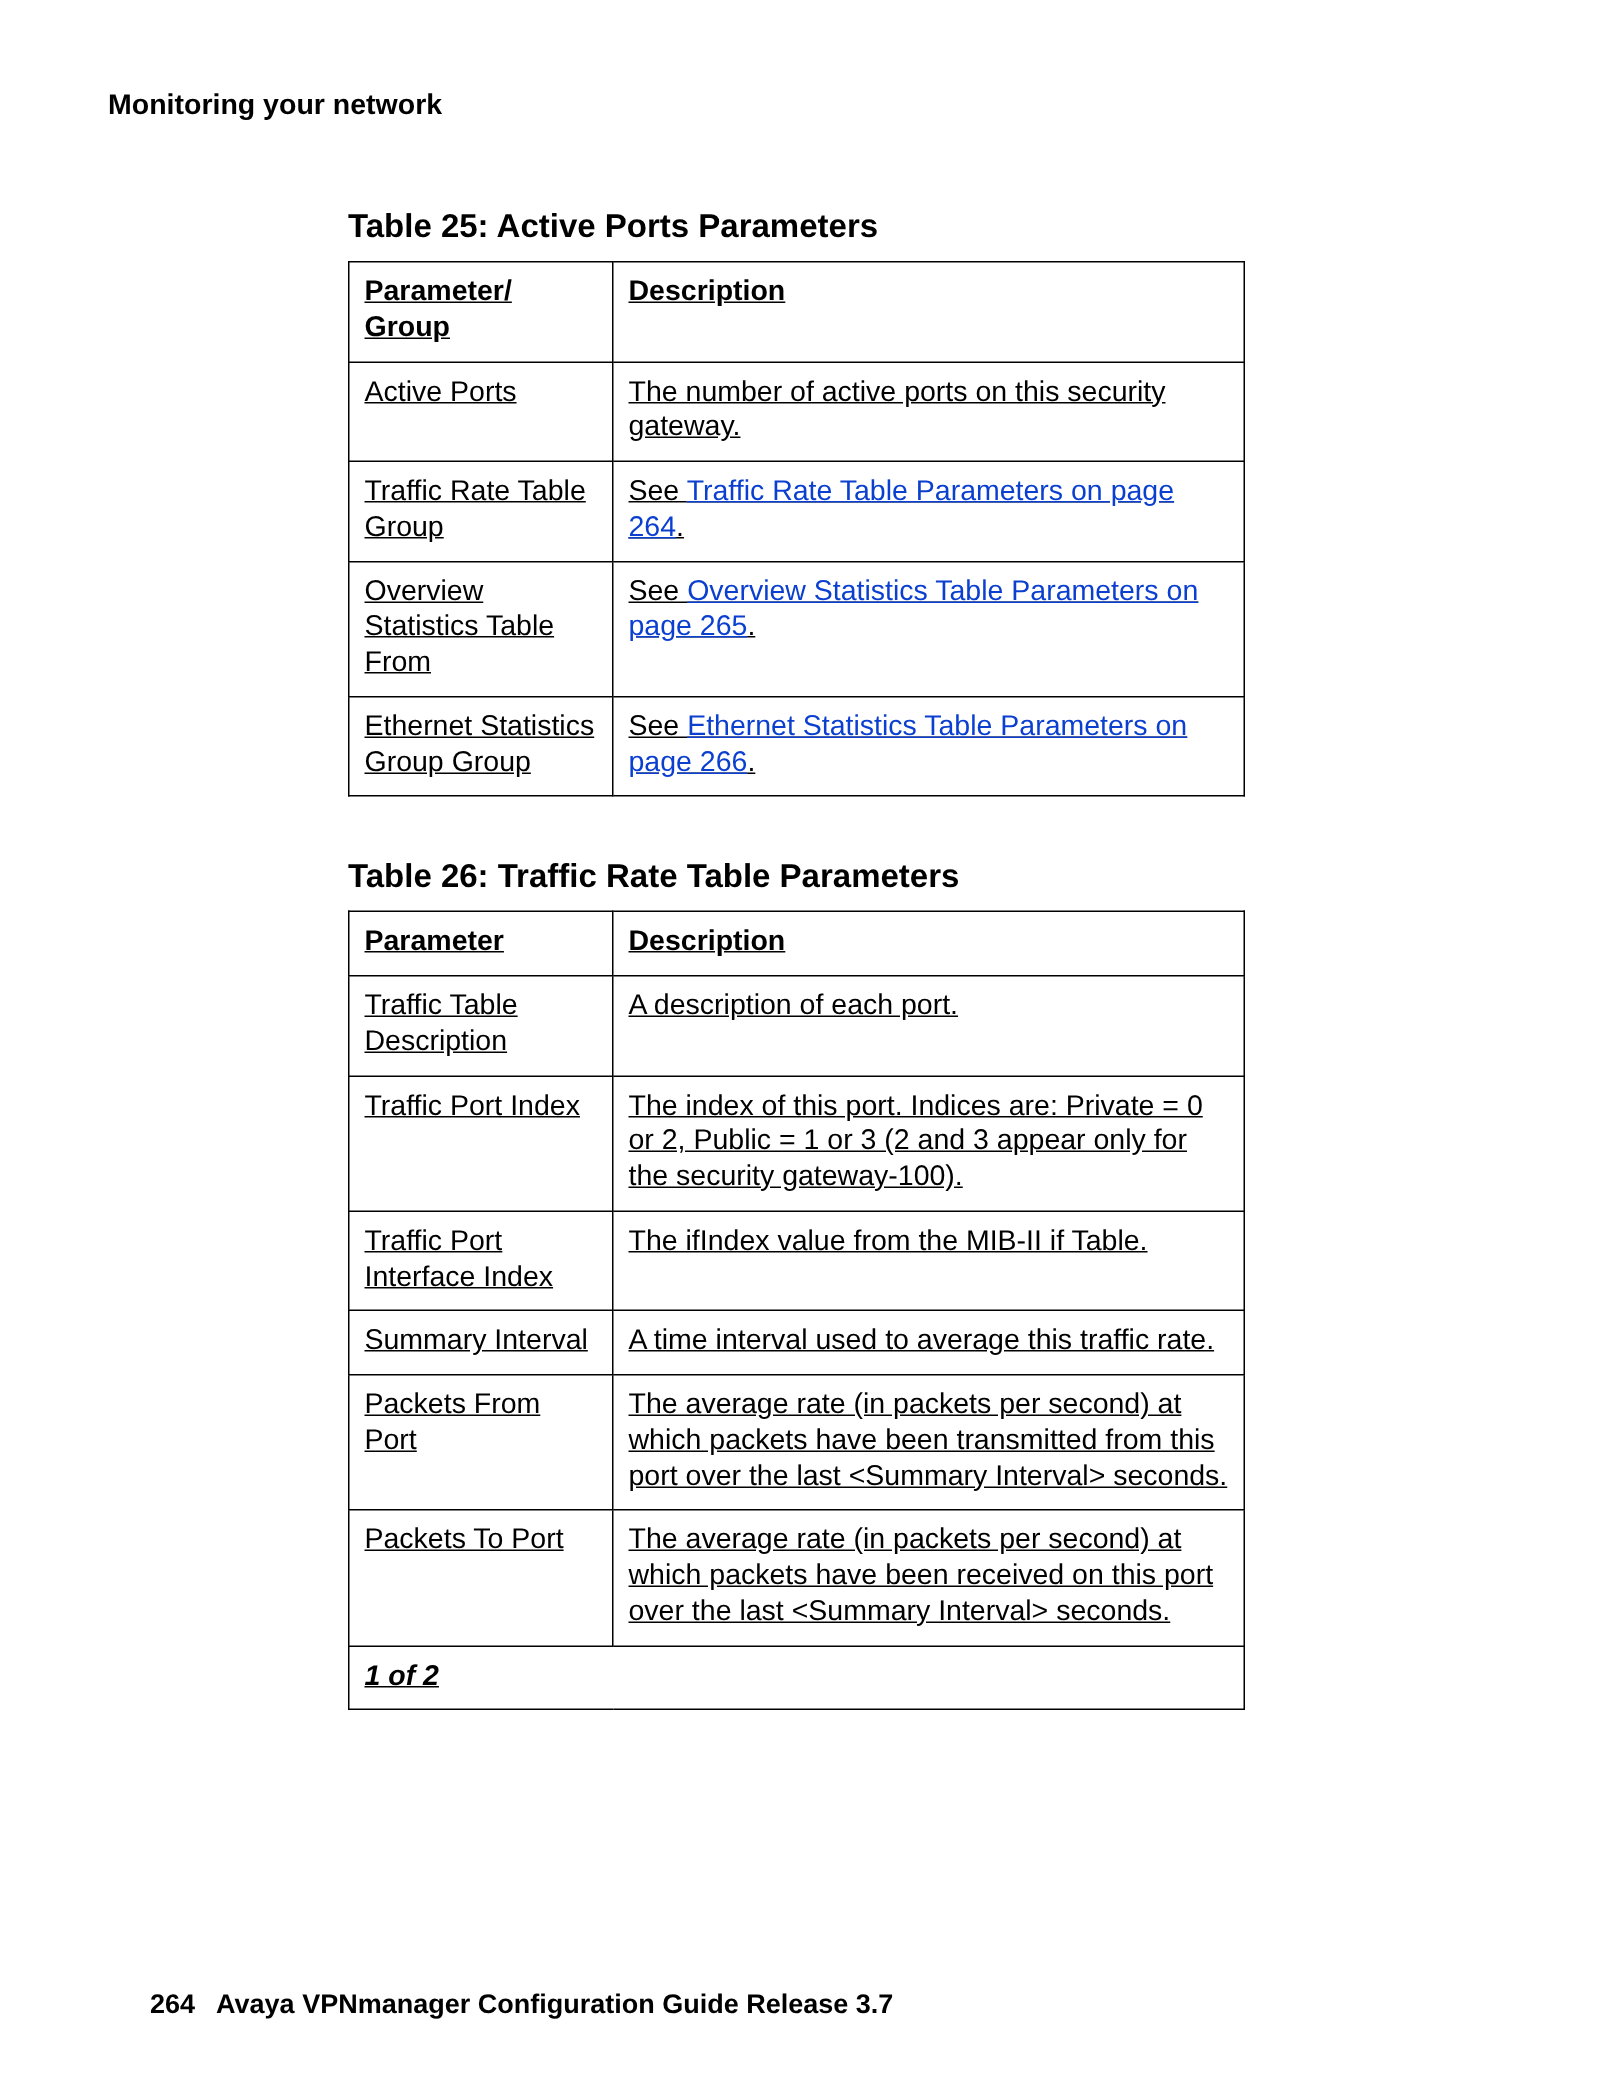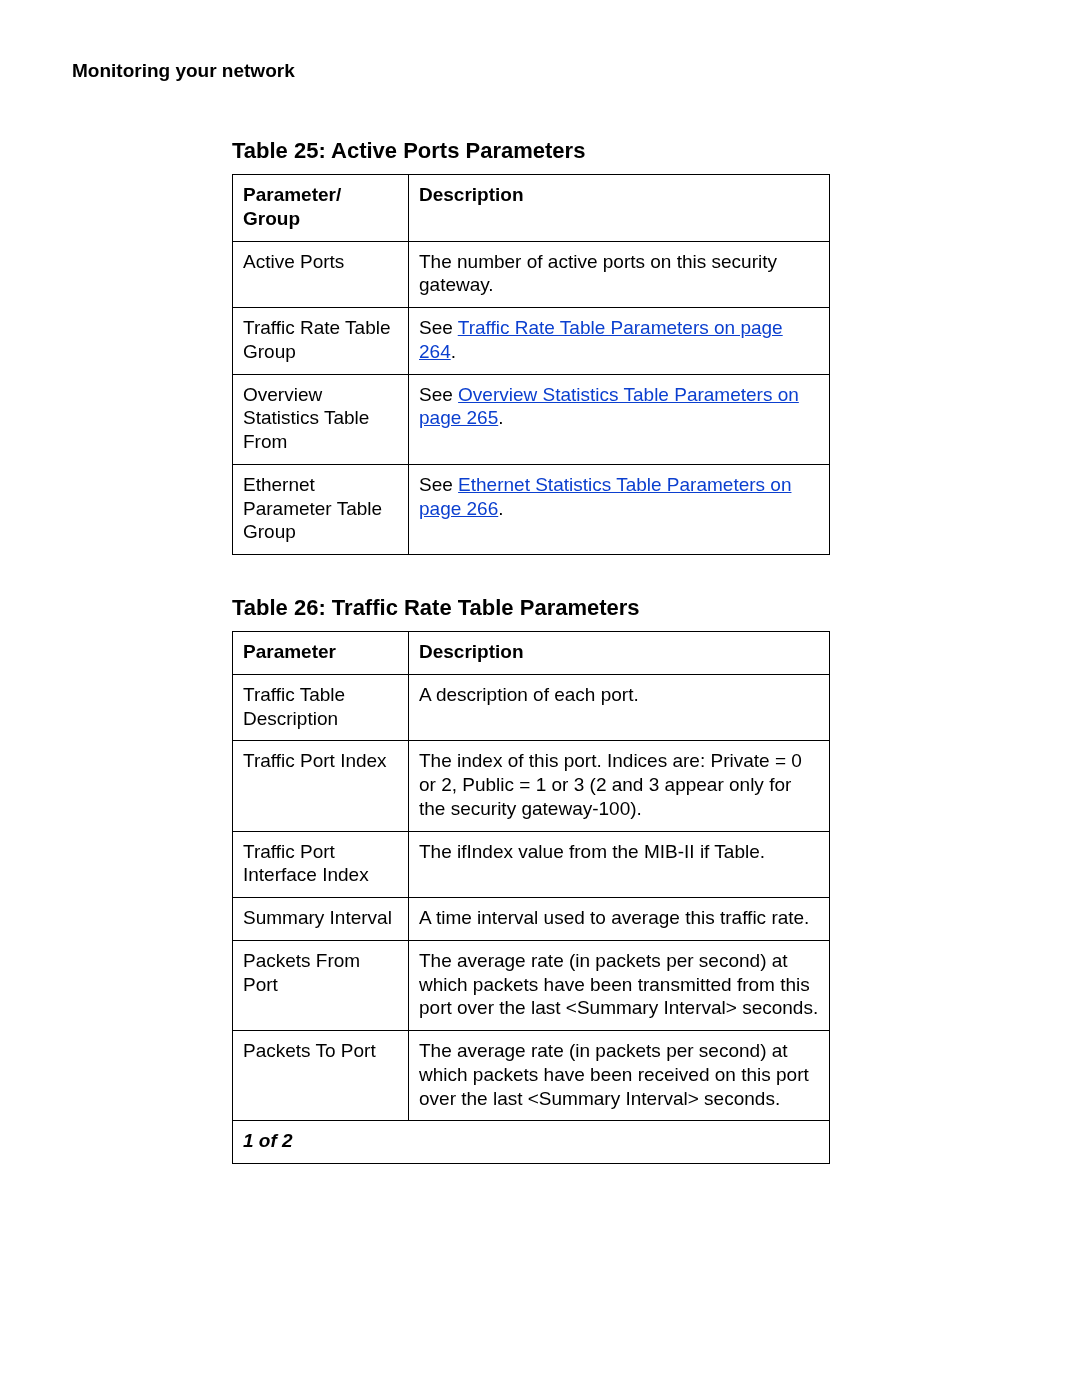--- a/index.html
+++ b/index.html
@@ -27,20 +27,21 @@
   }
   .table-caption {
     font-weight: bold;
     font-size: 22px;
     margin-bottom: 10px;
   }
   table.param {
     border-collapse: collapse;
     font-size: 19px;
     line-height: 1.25;
+    text-decoration: underline;
   }
   table.param th, table.param td {
     border: 1.5px solid #000;
     text-align: left;
     vertical-align: top;
     padding: 8px 10px 10px 10px;
   }
   table.param th {
     font-weight: bold;
   }
@@ -90,21 +91,21 @@
           <span>See </span><a class="doclink" href="#">Traffic Rate Table Parameters on page 264</a><span>.</span>
         </td>
       </tr>
       <tr>
         <td>Overview Statistics Table From</td>
         <td>
           <span>See </span><a class="doclink" href="#">Overview Statistics Table Parameters on page 265</a><span>.</span>
         </td>
       </tr>
       <tr>
-        <td>Ethernet Parameter Table Group</td>
+        <td>Ethernet Statistics Group Group</td>
         <td>
           <span>See </span><a class="doclink" href="#">Ethernet Statistics Table Parameters on page 266</a><span>.</span>
         </td>
       </tr>
     </tbody>
       </table>
   </div>
 
   <div class="table-block">
     <div class="table-caption">Table 26: Traffic Rate Table Parameters</div>
@@ -138,14 +139,17 @@
         <td>Packets To Port</td>
         <td>The average rate (in packets per second) at which packets have been received on this port over the last &lt;Summary Interval&gt; seconds.</td>
       </tr>
       <tr class="pager-row">
         <td colspan="2">1 of 2</td>
       </tr>
     </tbody>
       </table>
   </div>
 
+  <div class="footer">
+    <span class="pnum">264</span><span>Avaya VPNmanager Configuration Guide Release 3.7</span>
+  </div>
 
 </div>
 
 </body></html>

